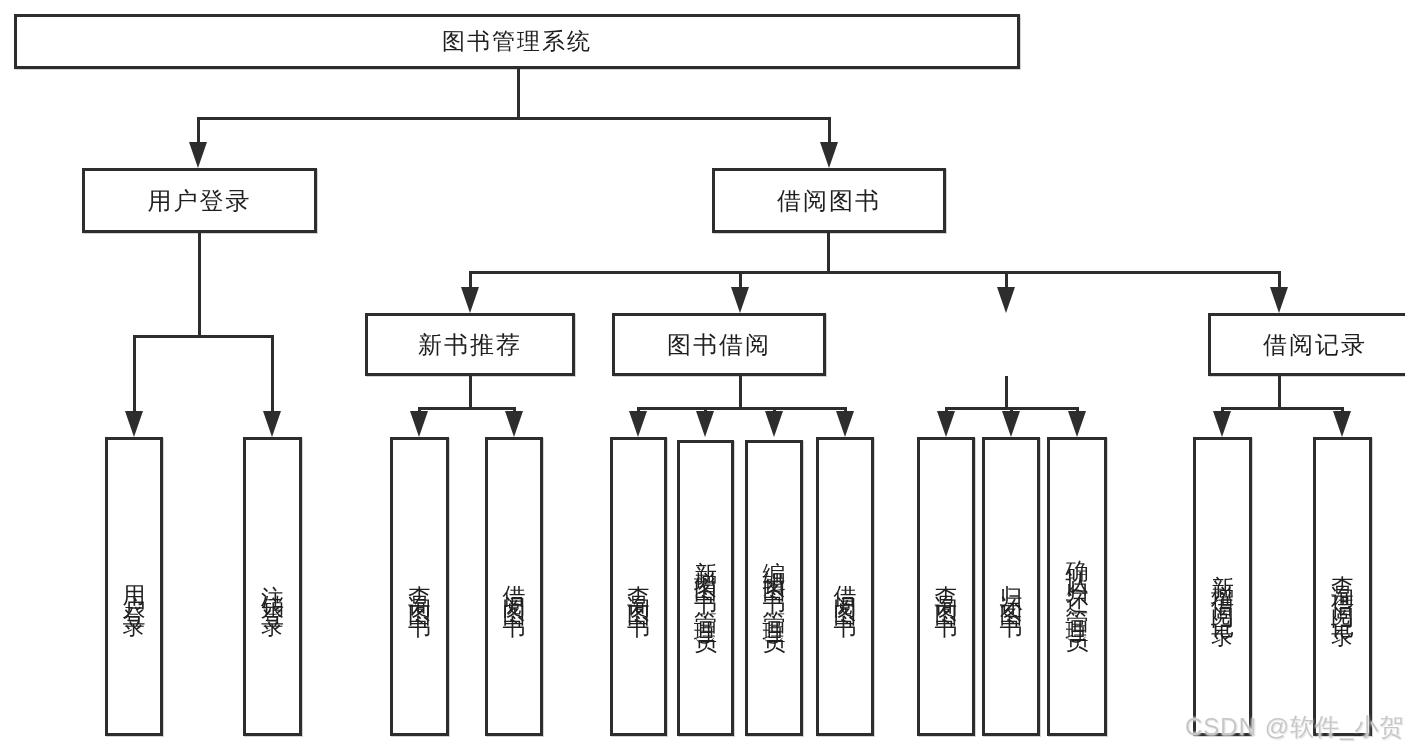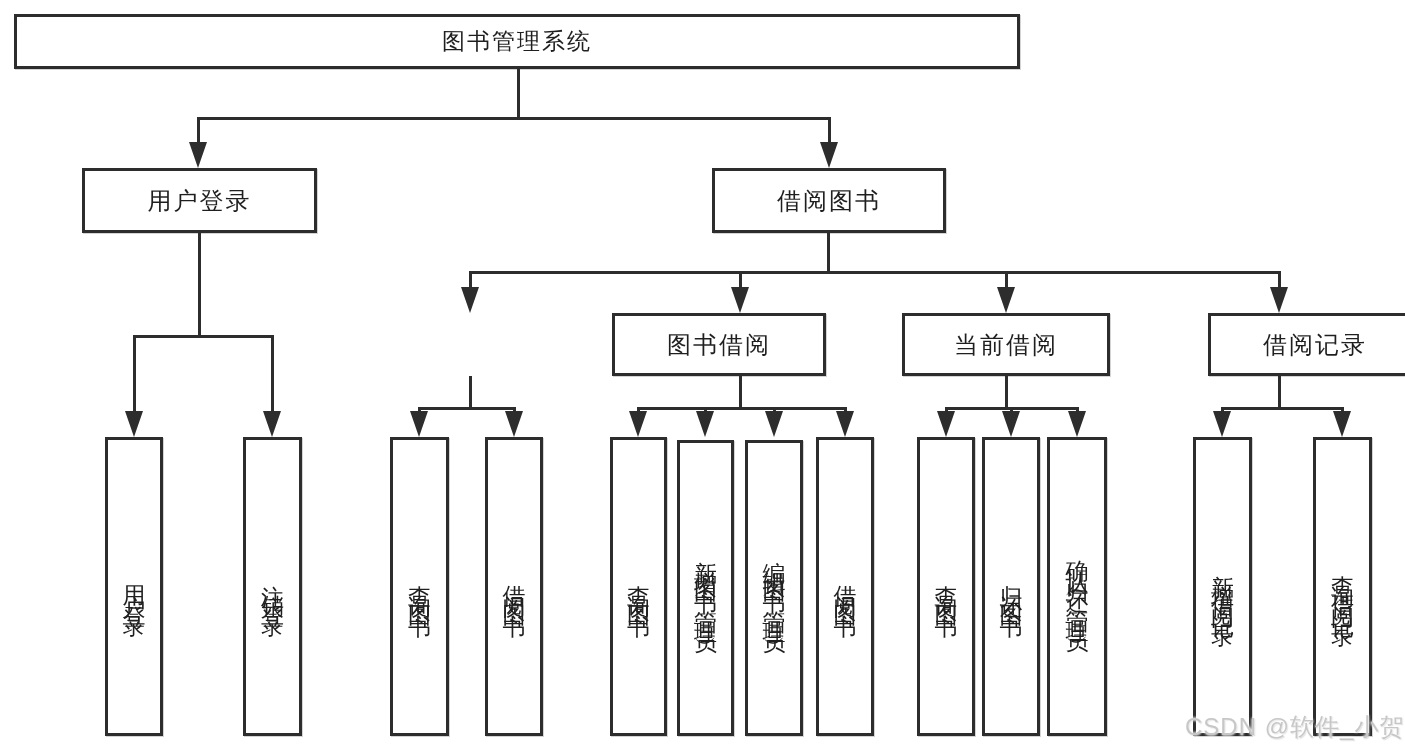--- a/index.html
+++ b/index.html
@@ -69,25 +69,25 @@
     <div class="vline" style="left:469px;top:271px;height:22px;"></div>
     <div class="arrow" style="left:461px;top:287px;"></div>
     <div class="vline" style="left:739px;top:271px;height:22px;"></div>
     <div class="arrow" style="left:731px;top:287px;"></div>
     <div class="vline" style="left:1005px;top:271px;height:22px;"></div>
     <div class="arrow" style="left:997px;top:287px;"></div>
     <div class="vline" style="left:1278px;top:271px;height:22px;"></div>
     <div class="arrow" style="left:1270px;top:287px;"></div>
   </div>
 
+  <div class="node hnode" style="left:365px;top:313px;width:210px;height:63px;">
+    <span>新书推荐</span>
+  </div>
   <div class="node hnode" style="left:612px;top:313px;width:214px;height:63px;">
     <span>图书借阅</span>
-  </div>
-  <div class="node hnode" style="left:902px;top:313px;width:208px;height:63px;">
-    <span>当前借阅</span>
   </div>
   <div class="node hnode" style="left:1208px;top:313px;width:214px;height:63px;">
     <span>借阅记录</span>
   </div>
 
   <div>
     <div class="vline" style="left:469px;top:376px;height:34px;"></div>
     <div class="hline" style="left:418px;top:407px;width:98px;"></div>
     <div class="vline" style="left:418px;top:407px;height:10px;"></div>
     <div class="arrow" style="left:410px;top:411px;"></div>

